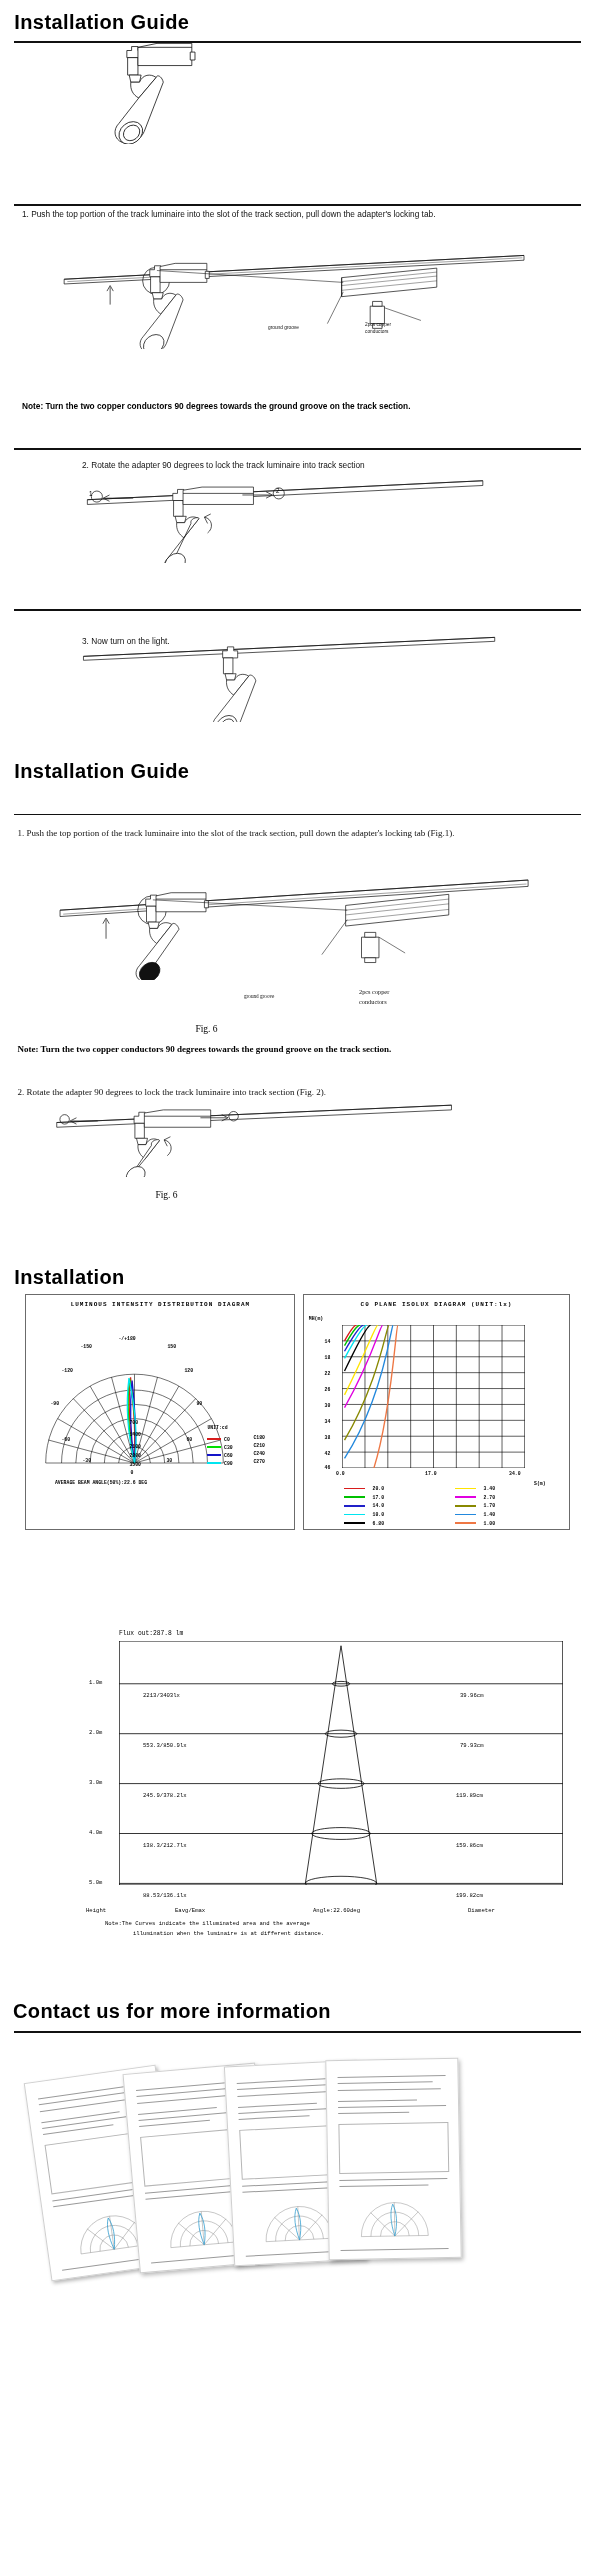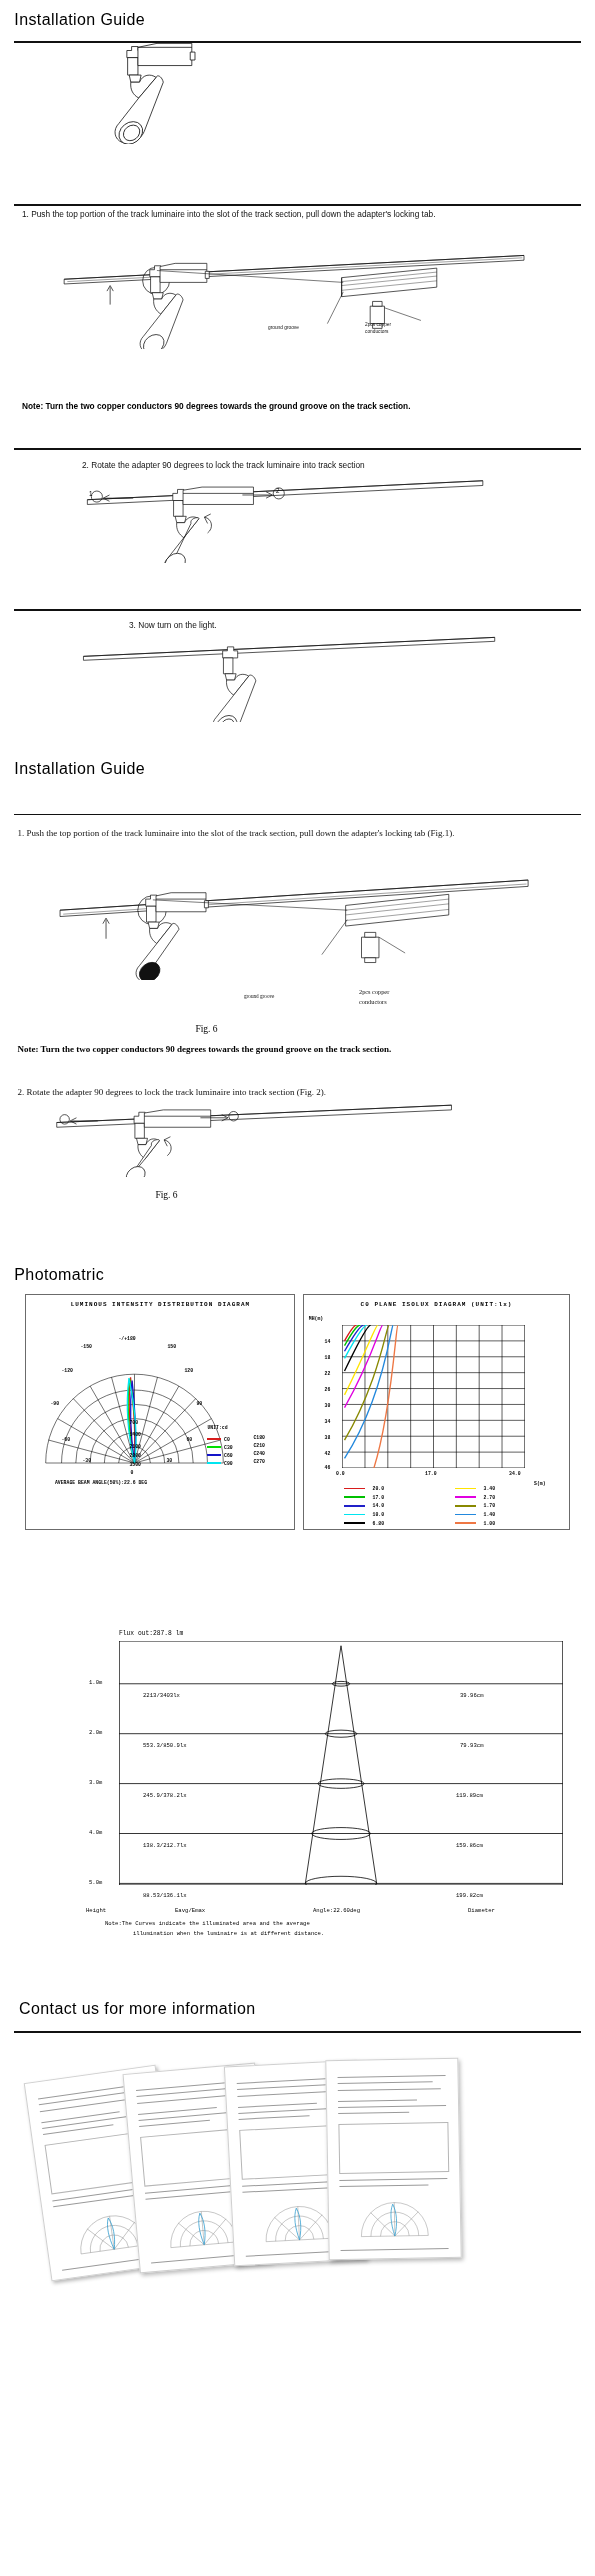--- a/index.html
+++ b/index.html
@@ -13,22 +13,22 @@
   }
   .page{position:relative;width:595px;height:2576px;overflow:hidden;}
 
   
   .abs{position:absolute;}
   .hr-thick{border:0;border-top:2.4px solid #111;}
   .hr-thin{border:0;border-top:1.2px solid #111;}
 
   h1.section-title{
     font-family:"Liberation Sans", sans-serif;
-    font-weight:normal;
-    font-size:16px;
+    font-weight:bold;
+    font-size:20px;
     letter-spacing:0.4px;
     margin:0;
     padding:0;
   }
 
   .step-sans{
     font-family:"Liberation Sans", sans-serif;
     font-size:8.3px;
     line-height:1.45;
     color:#111;
@@ -219,21 +219,21 @@
       <path d="M168 52 C178 54 180 66 172 72" fill="none"></path>
       <path d="M176 48 L168 52 L172 60" fill="none"></path>
     </g>
   </svg>
 
   <div class="abs" style="left:89px;top:490px;font-family:'Liberation Sans',sans-serif;font-size:6.3px;">1</div>
   <div class="abs" style="left:276px;top:487px;font-family:'Liberation Sans',sans-serif;font-size:6.3px;">2</div>
 
   <hr class="hr-thick abs" style="left:14.3px;top:603px;width:567px;">
 
-  <div class="step-sans abs" style="left:82px;top:619px;margin-left:47px;">3. Now turn on the light.</div>
+  <div class="step-sans abs" style="left:82px;top:635px;">3. Now turn on the light.</div>
 
   <svg class="abs" style="left:75px;top:635px;" width="444" height="87" viewBox="0 0 560 110">
     <g fill="#fff" stroke="#111" stroke-width="0.9" stroke-linejoin="round">
       <path d="M10 32 L530 8 L530 3 L10 27 z"></path>
       <path d="M10 27 L530 3"></path>
       <path d="M186 20 h6 v-5 h8 v5 h5 v9 h-19 z"></path>
       <rect x="187" y="29" width="12" height="20"></rect>
       <path d="M189 49 L191 57 L201 57 L203 49 z"></path>
       <path d="M191 57 C190 66 194 72 200 76 L219 52 C213 48 204 49 201 57 z"></path>
       <path d="M200 76 L178 104 C171 111 173 121 182 125 C193 129 203 122 207 113 L228 58 C226 51 220 49 219 52 z"></path>
@@ -302,21 +302,21 @@
       <path d="M39 24 L72 24 M45 20 L37 24 L45 28" fill="none"></path>
       <circle cx="244" cy="18" r="6" fill="none"></circle>
       <path d="M235 20 L202 20 M229 16 L237 20 L229 24" fill="none"></path>
       <path d="M156 48 C166 50 168 62 160 68" fill="none"></path>
       <path d="M164 44 L156 48 L160 56" fill="none"></path>
     </g>
   </svg>
 
   <div class="fig-label abs" style="left:0;top:1190px;width:333px;">Fig. 6</div>
 
-  <h1 class="section-title abs" style="left:14.3px;top:1266px;">Photomatric</h1>
+  <h1 class="section-title abs" style="left:14.3px;top:1266px;">Installation</h1>
 
   <div class="photo-box" style="left:25.4px;top:1294px;width:270px;height:236px;">
     <div class="chart-title" style="margin-top:6.3px;">LUMINOUS INTENSITY DISTRIBUTION DIAGRAM</div>
 
     <svg style="position:absolute;left:6.3px;top:33px;" width="203" height="159" viewBox="0 0 256 200">
       <g stroke="#000" fill="none" stroke-width="0.7">
 
         <path d="M 16 170 A 112 112 0 0 1 240 170"></path>
         <path d="M 36 170 A 92 92 0 0 1 220 170"></path>
         <path d="M 54 170 A 74 74 0 0 1 202 170"></path>
@@ -538,21 +538,21 @@
   <div class="beam-small abs" style="left:456px;top:1892px;">199.82cm</div>
 
   <div class="beam-small abs" style="left:86px;top:1907px;">Height</div>
   <div class="beam-small abs" style="left:175px;top:1907px;">Eavg/Emax</div>
   <div class="beam-small abs" style="left:313px;top:1907px;">Angle:22.60deg</div>
   <div class="beam-small abs" style="left:468px;top:1907px;">Diameter</div>
 
   <div class="beam-small abs" style="left:105px;top:1920px;">Note:The Curves indicate the illuminated area and the average</div>
   <div class="beam-small abs" style="left:133px;top:1930px;">illumination when the luminaire is at different distance.</div>
 
-  <h1 class="section-title abs" style="left:19px;top:2000px;">Contact us for more information</h1>
+  <h1 class="section-title abs" style="left:13px;top:2000px;">Contact us for more information</h1>
   <hr class="hr-thick abs" style="left:14.3px;top:2025px;width:567px;">
 
   <div class="card" style="left:37px;top:2073px;width:131px;height:198px;transform:rotate(-8deg);transform-origin:50% 50%;">
     <div class="card-line" style="left:11px;top:16px;width:108px;"></div>
     <div class="card-line" style="left:11px;top:22px;width:95px;"></div>
     <div class="card-line" style="left:11px;top:28.6px;width:103px;"></div>
     <div class="card-line" style="left:11px;top:40px;width:79px;"></div>
     <div class="card-line" style="left:11px;top:46px;width:108px;"></div>
     <div class="card-line" style="left:11px;top:52px;width:71px;"></div>
     <div style="position:absolute;left:11px;top:63px;width:108px;height:48px;border:0.8px solid #b5b5b5;"></div>

